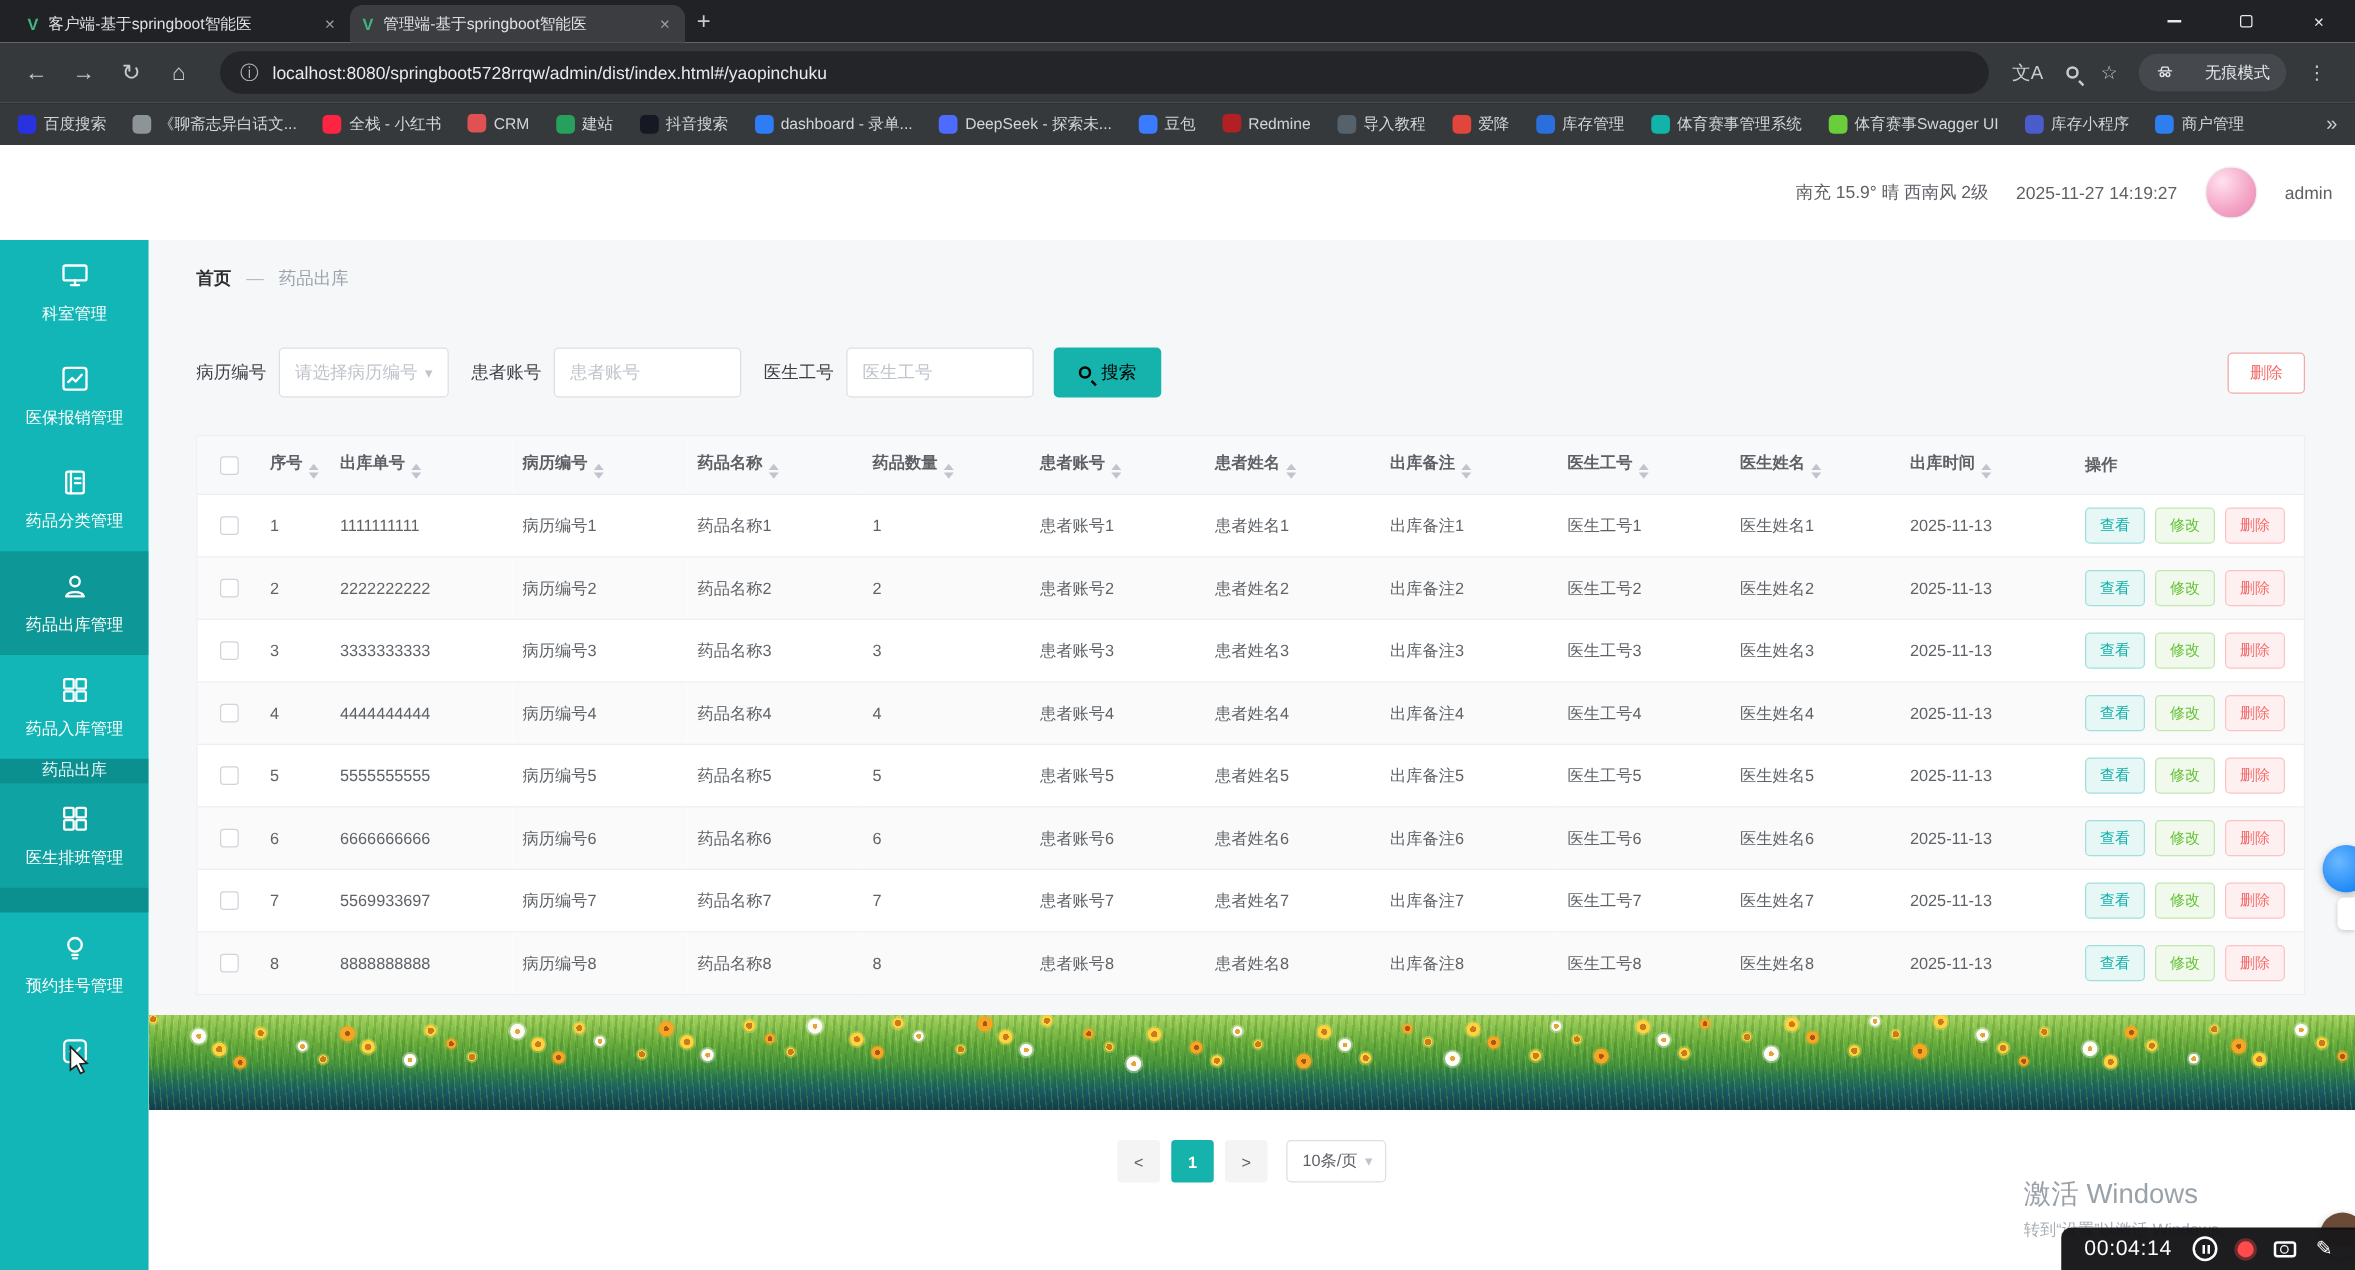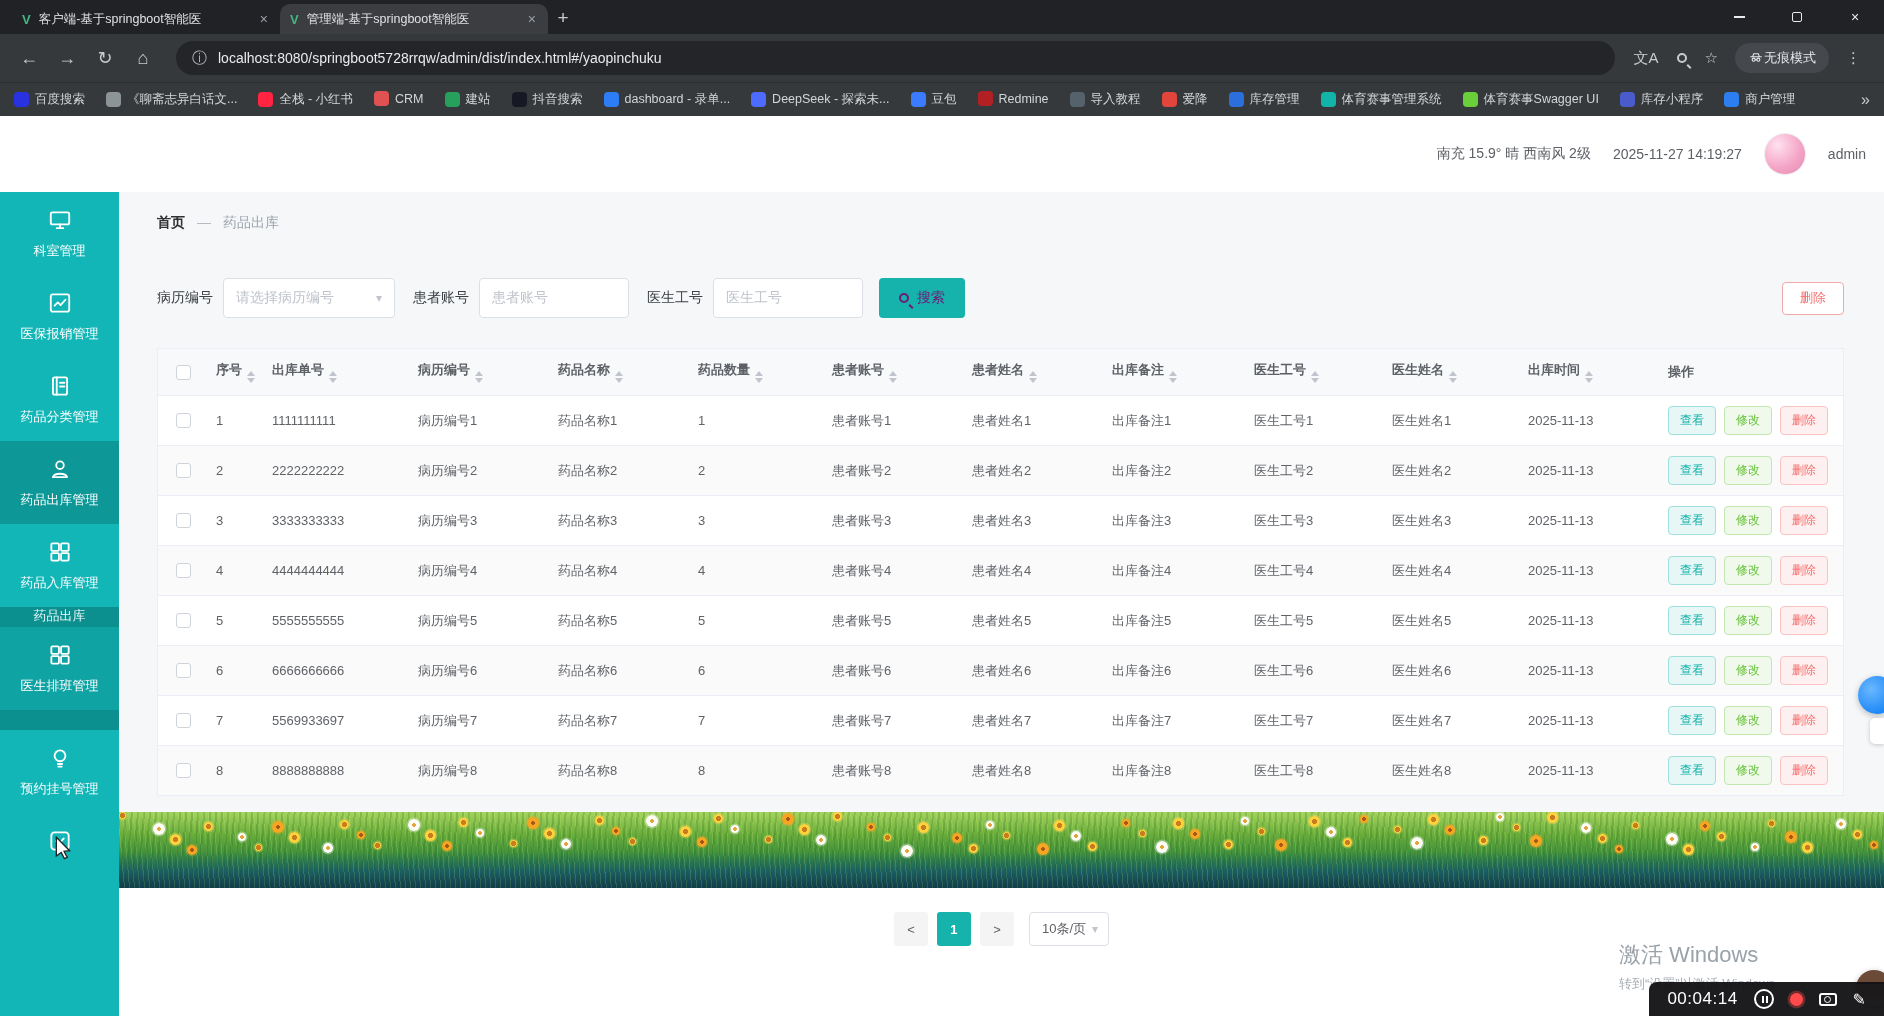--- a/index.html
+++ b/index.html
@@ -22,21 +22,21 @@
   .max-glyph { width:10px; height:10px; border:1.3px solid #e8eaed; border-radius:2px; }
 
   .toolbar { height:48px; background:#36393c; display:flex; align-items:center; padding:0 14px; flex:0 0 auto; color:#c8cbce; }
   .nav-ico { font-size:18px; width:30px; text-align:center; margin-right:8px; cursor:pointer; }
   .urlbar { flex:1; height:34px; background:#232528; border-radius:17px; display:flex; align-items:center; padding:0 16px; gap:11px; color:#e8eaed; font-size:14px; margin:0 10px; min-width:0; }
   .url-text { white-space:nowrap; overflow:hidden; }
   .info-ico { color:#aeb3b8; font-size:15px; }
   .tool-ico { margin:0 9px; font-size:15px; cursor:pointer; color:#c8cbce; display:flex; align-items:center; }
   .mag { display:inline-block; width:10px; height:10px; border:2px solid currentColor; border-radius:50%; position:relative; }
   .mag::after { content:""; position:absolute; width:2px; height:5px; background:currentColor; left:9px; top:9px; transform:rotate(-45deg); }
-  .incog-chip { background:#45484c; border-radius:16px; padding:6px 13px; font-size:13px; display:flex; gap:0; align-items:center; color:#e8eaed; margin:0 8px; }
+  .incog-chip { background:#45484c; border-radius:16px; padding:6px 13px; font-size:13px; display:flex; gap:24px; align-items:center; color:#e8eaed; margin:0 8px; }
   .incog-chip svg { width:16px; height:16px; stroke:#e8eaed; fill:none; stroke-width:1.6; stroke-linecap:round; }
 
   .bookmarks { height:34px; background:#36393c; border-top:1px solid #2c2e31; display:flex; align-items:center; padding:0 14px; flex:0 0 auto; }
   .bm-list { display:flex; align-items:flex-start; gap:21px; overflow:hidden; flex:1; }
   .bm { display:flex; align-items:center; gap:6px; white-space:nowrap; color:#d3d6d9; font-size:12.5px; cursor:pointer; }
   .bm .fav { width:15px; height:15px; border-radius:4px; flex:0 0 auto; }
   .bm-more { color:#c8cbce; font-size:16px; margin-left:12px; cursor:pointer; }
 
   
   .app-header { height:76px; background:#fff; display:flex; align-items:center; padding:0 18px 0 16px; flex:0 0 auto; box-shadow:0 1px 0 #ececec; }
@@ -58,25 +58,25 @@
   .main { flex:1; background:#f6f7f9; position:relative; overflow:hidden; display:flex; flex-direction:column; min-width:0; }
   .breadcrumb { padding:22px 0 0 38px; height:42px; display:flex; gap:12px; align-items:flex-start; font-size:14px; }
   .crumb-home { color:#303133; font-weight:600; cursor:pointer; }
   .crumb-sep { color:#b7bcc4; }
   .crumb-cur { color:#9aa3ad; }
 
   .filters { display:flex; align-items:center; margin:44px 40px 0 38px; }
   .f-label { font-size:14px; color:#3c4045; margin:0 10px 0 18px; white-space:nowrap; }
   .f-label:first-child { margin-left:0; }
   .f-input { height:40px; background:#fff; border:1px solid #dcdfe6; border-radius:4px; display:flex; align-items:center; padding:0 12px; font-size:14px; cursor:text; }
-  .f-select { width:172px; cursor:pointer;justify-content:flex-end; }
+  .f-select { width:136px; cursor:pointer;justify-content:flex-end; }
   .f-text { width:150px; }
   .ph { color:#bfc4cc; flex:1; white-space:nowrap; overflow:hidden; }
   .caret { color:#c0c4cc; font-size:12px; margin-left:6px; }
-  .btn-search { height:40px; border:none; border-radius:4px; background:#16b3ad; color:#701a75; display:flex; align-items:center; gap:8px; padding:0 20px; font-size:14px; margin-left:16px; cursor:pointer; }
+  .btn-search { height:40px; border:none; border-radius:4px; background:#16b3ad; color:#000000; display:flex; align-items:center; gap:8px; padding:0 20px; font-size:14px; margin-left:16px; cursor:pointer; }
   .btn-del-top { margin-left:auto; height:33px; padding:0 17px; background:#fff; color:#f56c6c; border:1px solid #f1a8a8; border-radius:4px; font-size:13px; cursor:pointer; }
 
   .table-wrap { margin:30px 40px 0 38px; background:#fff; border:1px solid #ebeef5; }
   table { width:100%; border-collapse:collapse; table-layout:fixed; }
   th { padding:12px 8px; text-align:left; font-weight:600; font-size:13px; color:#5d6166; background:#f8f9fb; border-bottom:1px solid #ebeef5; }
   td { padding:10px 8px; font-size:13px; color:#5f6368; border-bottom:1px solid #ebeef5; white-space:nowrap; overflow:hidden; }
   tbody tr:nth-child(even) td { background:#fafafa; }
   tbody tr:last-child td { border-bottom:none; }
   .cb-col { text-align:center; }
   .checkbox { width:15px; height:15px; border:1px solid #cfd4db; border-radius:3px; background:#fff; margin:0 auto; cursor:pointer; }

